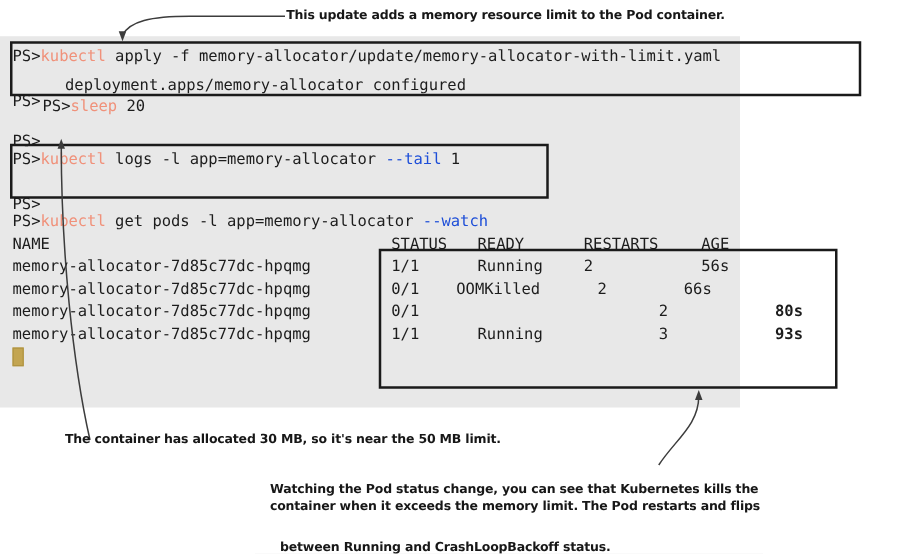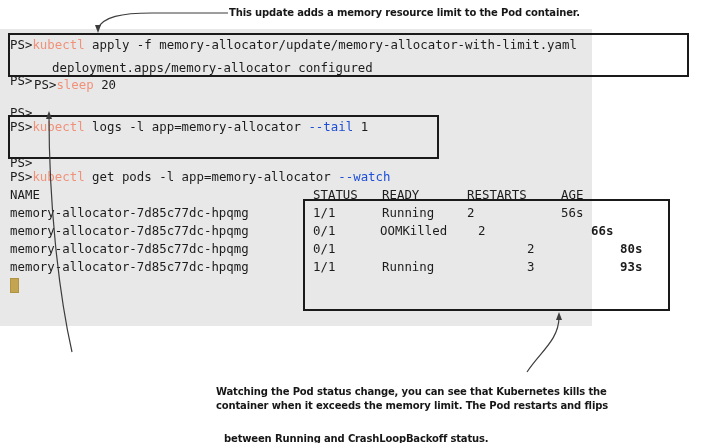--- a/index.html
+++ b/index.html
@@ -101,23 +101,23 @@
     <div class="term-line" style="left:382px; top:159px;">READY</div>
     <div class="term-line" style="left:467px; top:159px;text-align:right;">RESTARTS</div>
     <div class="term-line" style="left:561px; top:159px;">AGE</div>
 
     <div class="term-line" style="left:313px; top:177px;">1/1</div>
     <div class="term-line" style="left:382px; top:177px;">Running</div>
     <div class="term-line" style="left:467px; top:177px;">2</div>
     <div class="term-line" style="left:561px; top:177px;">56s</div>
 
     <div class="term-line" style="left:313px; top:195px;">0/1</div>
-    <div class="term-line" style="left:380px; top:195px;">OOMKilled</div>
+    <div class="term-line" style="left:365px; top:195px;">OOMKilled</div>
     <div class="term-line" style="left:478px; top:195px;">2</div>
-    <div class="term-line" style="left:591px; top:195px;font-weight:bold;">66s</div>
+    <div class="term-line" style="left:547px; top:195px;">66s</div>
 
     <div class="term-line" style="left:313px; top:213px;">0/1</div>
     <div class="term-line" style="left:527px; top:213px;">2</div>
     <div class="term-line" style="left:620px; top:213px;font-weight:bold;">80s</div>
 
     <div class="term-line" style="left:313px; top:231px;">1/1</div>
     <div class="term-line" style="left:382px; top:231px;">Running</div>
     <div class="term-line" style="left:527px; top:231px;">3</div>
     <div class="term-line" style="left:620px; top:231px;font-weight:bold;">93s</div>
 
@@ -133,17 +133,18 @@
     <polygon points="98,33 95,25 101,25" fill="#3c3c3c"></polygon>
 
     <path d="M 49 116 C 49 200 58 290 72 352" fill="none" stroke="#3c3c3c" stroke-width="1.2"></path>
     <polygon points="49,111 46,119 52,119" fill="#3c3c3c"></polygon>
 
     <path d="M 559 317 C 559 340 540 352 527 372" fill="none" stroke="#3c3c3c" stroke-width="1.2"></path>
     <polygon points="559,312 556,320 562,320" fill="#3c3c3c"></polygon>
   </svg>
 
   <div class="anno" style="left:229px; top:6px;">This update adds a memory resource limit to the Pod container.</div>
+  <div class="anno" style="left:52px;  top:345px;">The container has allocated 30 MB, so it's near the 50 MB limit.</div>
   <div class="anno" style="left:216px; top:399px;">container when it exceeds the memory limit. The Pod restarts and flips</div>
   <div class="anno" style="left:216px; top:385px;">Watching the Pod status change, you can see that Kubernetes kills the</div>
   <div class="anno" style="left:224px; top:413px;margin-top:19px;">between Running and CrashLoopBackoff status.</div>
 
 </div>
 
 </body></html>

